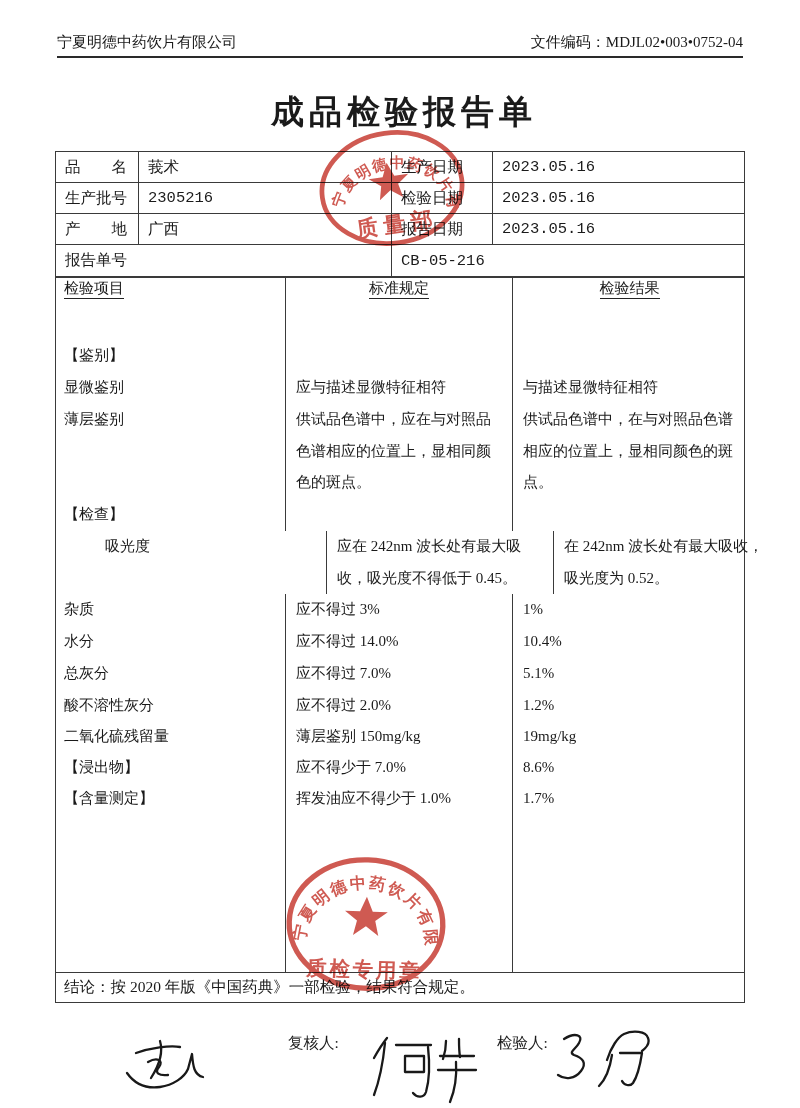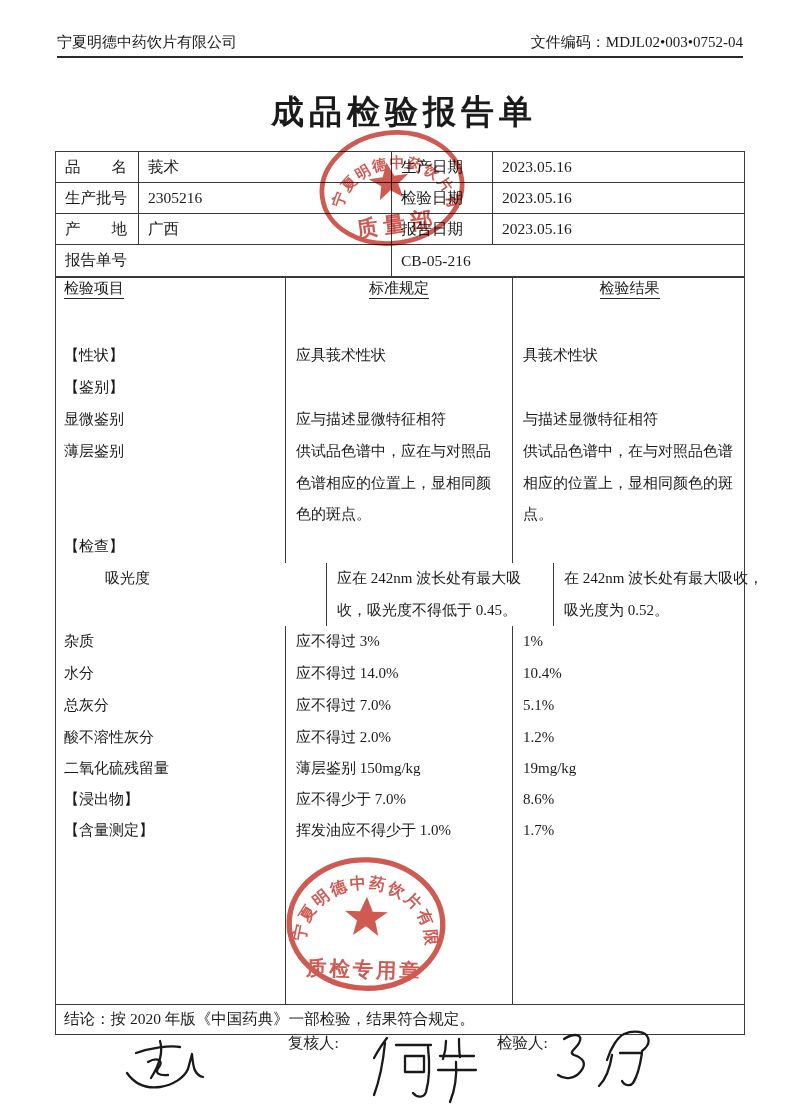--- a/index.html
+++ b/index.html
@@ -13,21 +13,21 @@
   .header-rule { position:absolute; top:56px; left:57px; width:686px; height:2px; background:#2a2a2a; }
 
   
   .title { position:absolute; top:90px; left:0; width:100%; text-align:center;
     font-size:33px; font-weight:bold; letter-spacing:5px;padding-left:8px; }
 
   
   .info-table { position:absolute; top:151px; left:55px; width:690px;
     border:1px solid #3a3a3a; display:grid; grid-template-columns:83px 253px 101px 251px; font-size:15.5px; }
   .info-cell { height:31px; display:flex; align-items:center; padding-left:9px;
-    border-right:1px solid #3a3a3a; border-bottom:1px solid #3a3a3a; }
+    border-right:1px solid #3a3a3a; border-bottom:1px solid #3a3a3a;font-family:Liberation Mono, monospace; }
   .info-cell.last-col { border-right:none; }
   .info-cell.span-a { grid-column:1 / 3; border-bottom:none; }
   .info-cell.span-b { grid-column:3 / 5; border-bottom:none; border-right:none; }
 
   
   .insp-table { position:absolute; top:277px; left:55px; width:690px; border:1px solid #3a3a3a; background:transparent; }
   .irow { display:grid; grid-template-columns:230px 227px 233px; }
   .icell { border-right:1px solid #3a3a3a; padding:0 10px; line-height:31.7px; font-size:15px; overflow:hidden; }
   .icell:nth-child(1) { padding-left:8px; }
   .icell:nth-child(3) { border-right:none; }
@@ -81,25 +81,20 @@
     <div class="info-cell span-b">CB-05-216</div>
   </div>
 
   <div class="insp-table">
     <div class="irow head h62">
       <div class="icell"><span class="hd">检验项目</span></div>
       <div class="icell"><span class="hd">标准规定</span></div>
       <div class="icell"><span class="hd">检验结果</span></div>
     </div>
 
-    <div class="irow h32">
-      <div class="icell">【性状】</div>
-      <div class="icell">应具莪术性状</div>
-      <div class="icell">具莪术性状</div>
-    </div>
     <div class="irow h32">
       <div class="icell">【鉴别】</div>
       <div class="icell"></div>
       <div class="icell"></div>
     </div>
     <div class="irow h32">
       <div class="icell">显微鉴别</div>
       <div class="icell">应与描述显微特征相符</div>
       <div class="icell">与描述显微特征相符</div>
     </div>

